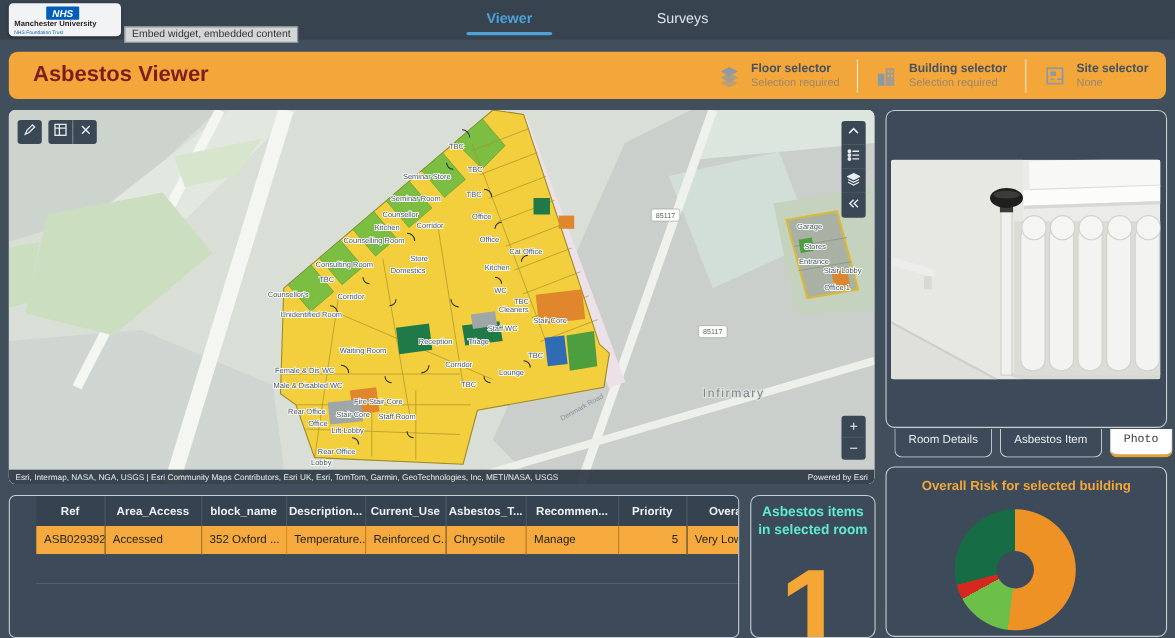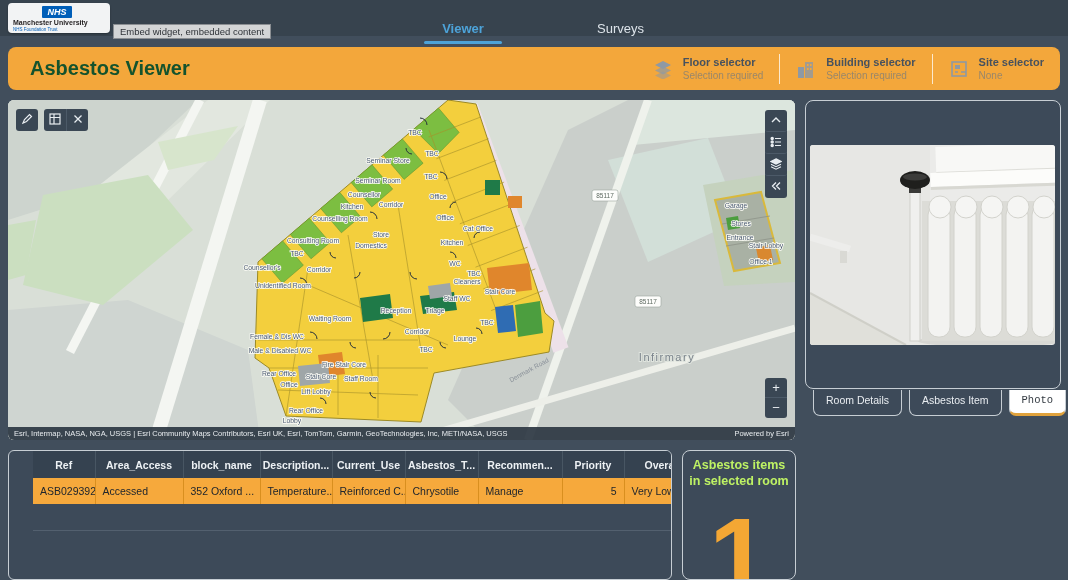--- a/index.html
+++ b/index.html
@@ -7,28 +7,28 @@
   body { font-family:"Liberation Sans", sans-serif; background:#414e5c; }
   #app { position:relative; width:1068px; height:552px; background:#414e5c; }
 
   
   .topbar { position:absolute; left:0; top:0; width:1068px; height:36px; background:#37434e; }
   .nhs-card { position:absolute; left:8px; top:3px; width:102px; height:30px; background:#f2f3f4; border-radius:4px; box-shadow:0 1px 2px rgba(0,0,0,.3); padding:2px 4px 2px 34px; z-index:2; }
   .nhs-box { position:absolute; left:34px; top:3px; width:30px; height:12px; background:#005eb8; border-radius:1px; color:#fff; font-style:italic; font-weight:bold; font-size:9px; text-align:center; line-height:12px; }
   .nhs-org { position:absolute; left:5px; top:16px; font-size:7px; font-weight:bold; color:#231f20; white-space:nowrap; }
   .nhs-sub { position:absolute; left:5px; top:24px; font-size:4.5px; color:#005eb8; white-space:nowrap; }
   .tooltip { position:absolute; left:113px; top:24px; height:15px; background:#d3d5d6; border:1px solid #8b8f93; color:#2f3338; font-size:9.5px; line-height:13px; padding:0 6px; white-space:nowrap; z-index:3; }
-  .tabs { position:absolute; left:0; top:0; width:100%; height:36px; display:flex; justify-content:center; gap:95px; padding-top:21px; }
+  .tabs { position:absolute; left:0; top:0; width:100%; height:36px; display:flex; justify-content:center; gap:95px; padding-top:9px; }
   .tab { font-size:13px; color:#dde4ea; text-align:center; cursor:pointer; }
   .tab.active { color:#4da3d9; font-weight:bold; }
   .tab-underline { width:78px; height:3px; background:#4da3d9; border-radius:2px; margin:5px auto 0; }
 
   
   .headerbar { position:absolute; left:8px; top:47px; width:1052px; height:43px; background:#f3a73b; border-radius:8px; display:flex; align-items:center; }
-  .header-title { flex:1; font-size:20px; font-weight:bold; color:#14532d; padding-left:22px; }
+  .header-title { flex:1; font-size:20px; font-weight:bold; color:#7f1d1d; padding-left:22px; }
   .selector { display:flex; align-items:center; gap:10px; padding:0 16px; height:30px; cursor:pointer; }
   .selector + .selector { border-left:1px solid rgba(255,255,255,.75); }
   .sel-label { font-size:11px; font-weight:bold; color:#47525e; line-height:1.3; }
   .sel-value { font-size:10px; color:#9a archived; color:#99876a; line-height:1.3; }
   .sel-icon { width:20px; height:20px; flex:none; }
   .sel-icon svg { width:20px; height:20px; fill:#8e99a4; }
 
   
   .map-panel { position:absolute; left:8px; top:100px; width:787px; height:340px; border-radius:6px; overflow:hidden; background:#d9dfd7; }
   .map-toolbar { position:absolute; left:8px; top:9px; display:flex; gap:6px; z-index:5; }
@@ -60,21 +60,21 @@
   .ptab.active { background:#ffffff; color:#333a41; border-bottom:3px solid #e0a23c; padding-bottom:3px;font-family:Liberation Mono, monospace; }
 
   
   .risk-panel { left:805px; top:424px; width:256px; height:155px; overflow:hidden; }
   .risk-title { text-align:center; font-size:12px; font-weight:bold; color:#f2a63c; padding-top:9px; }
   .donut { position:absolute; left:62px; top:38px; width:110px; height:110px; border-radius:50%; }
   .donut-hole { position:absolute; left:38px; top:38px; width:34px; height:34px; border-radius:50%; background:#3d4a59; }
 
   
   .items-panel { left:682px; top:450px; width:114px; height:130px; overflow:hidden; text-align:center; }
-  .items-title { font-size:12.5px; font-weight:bold; color:#bef264; line-height:1.25; padding-top:7px; }
+  .items-title { font-size:12.5px; font-weight:bold; color:#5eead4; line-height:1.25; padding-top:7px; }
   .items-count { font-size:108px; font-weight:bold; color:#f4a734; line-height:0.95; margin-top:16px; }
 
   
   .table-panel { left:8px; top:450px; width:664px; height:130px; border-radius:6px; overflow:hidden; }
   table { border-collapse:collapse; table-layout:fixed; width:664px;margin-left:24px; }
   th { background:#354250; color:#edf1f4; font-size:10.5px; font-weight:bold; height:27px; border-right:1px solid #485663; text-align:center; overflow:hidden; white-space:nowrap; }
   th:last-child { border-right:none;padding-left:20px; }
   tr.data-row td { background:#f6a93c; color:#20262d; font-size:10.5px; height:26px; padding:0 7px; border-right:1px solid #d98f1f; white-space:nowrap; overflow:hidden; }
   tr.data-row td:last-child { border-right:none; }
   td.num { text-align:right; }
@@ -414,20 +414,26 @@
       </svg>
     </div>
   </div>
 
   <div class="photo-tabs">
     <div class="ptab">Room Details</div>
     <div class="ptab">Asbestos Item</div>
     <div class="ptab active">Photo</div>
   </div>
 
+  <div class="panel risk-panel">
+    <div class="risk-title">Overall Risk for selected building</div>
+    <div class="donut" style="background: conic-gradient(rgb(239, 146, 38) 0deg, rgb(239, 146, 38) 187.2deg, rgb(108, 192, 74) 187.2deg, rgb(108, 192, 74) 241.2deg, rgb(215, 40, 31) 241.2deg, rgb(215, 40, 31) 255.6deg, rgb(21, 108, 69) 255.6deg, rgb(21, 108, 69) 360deg);">
+      <div class="donut-hole"></div>
+    </div>
+  </div>
 
   <div class="panel items-panel">
     <div class="items-title">
       <div>Asbestos items</div>
       <div>in selected room</div>
     </div>
     <div class="items-count">1</div>
   </div>
 
   <div class="panel table-panel">

